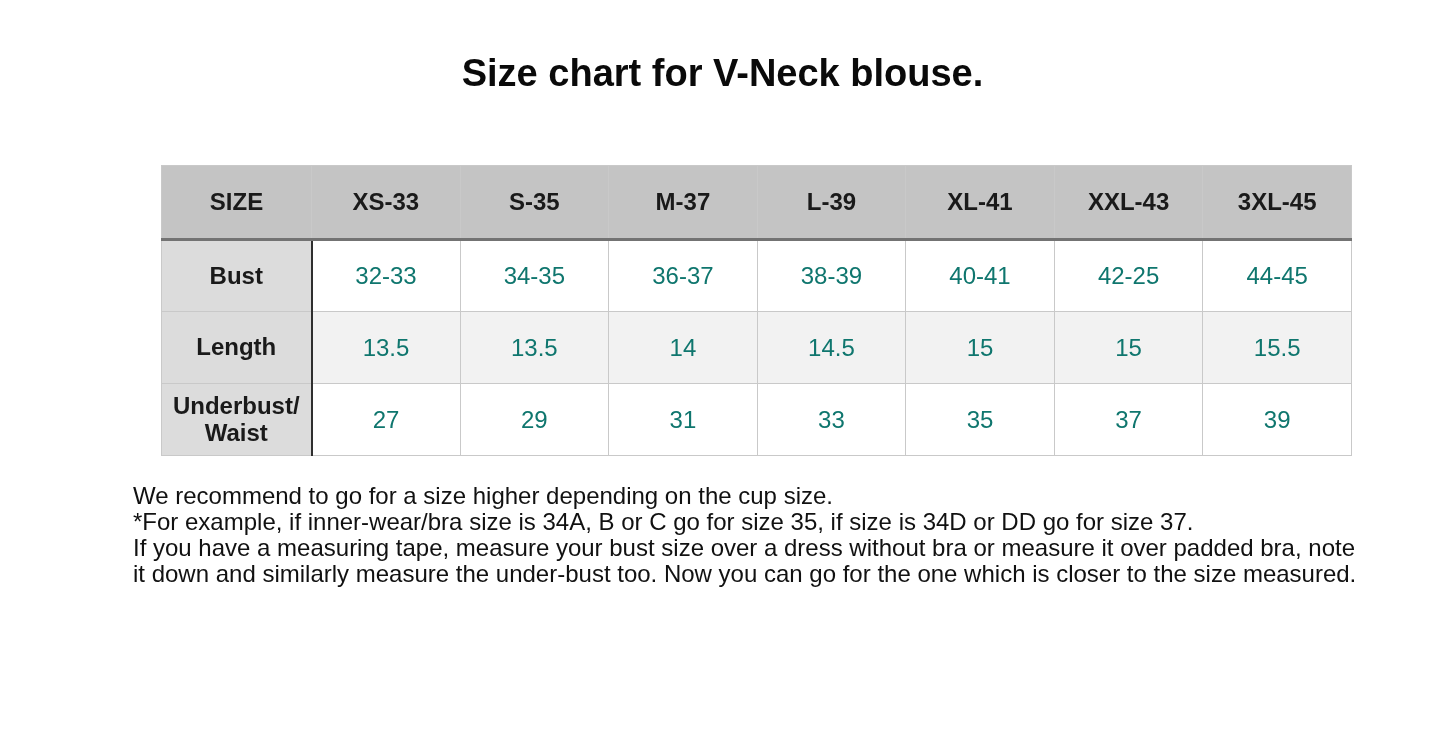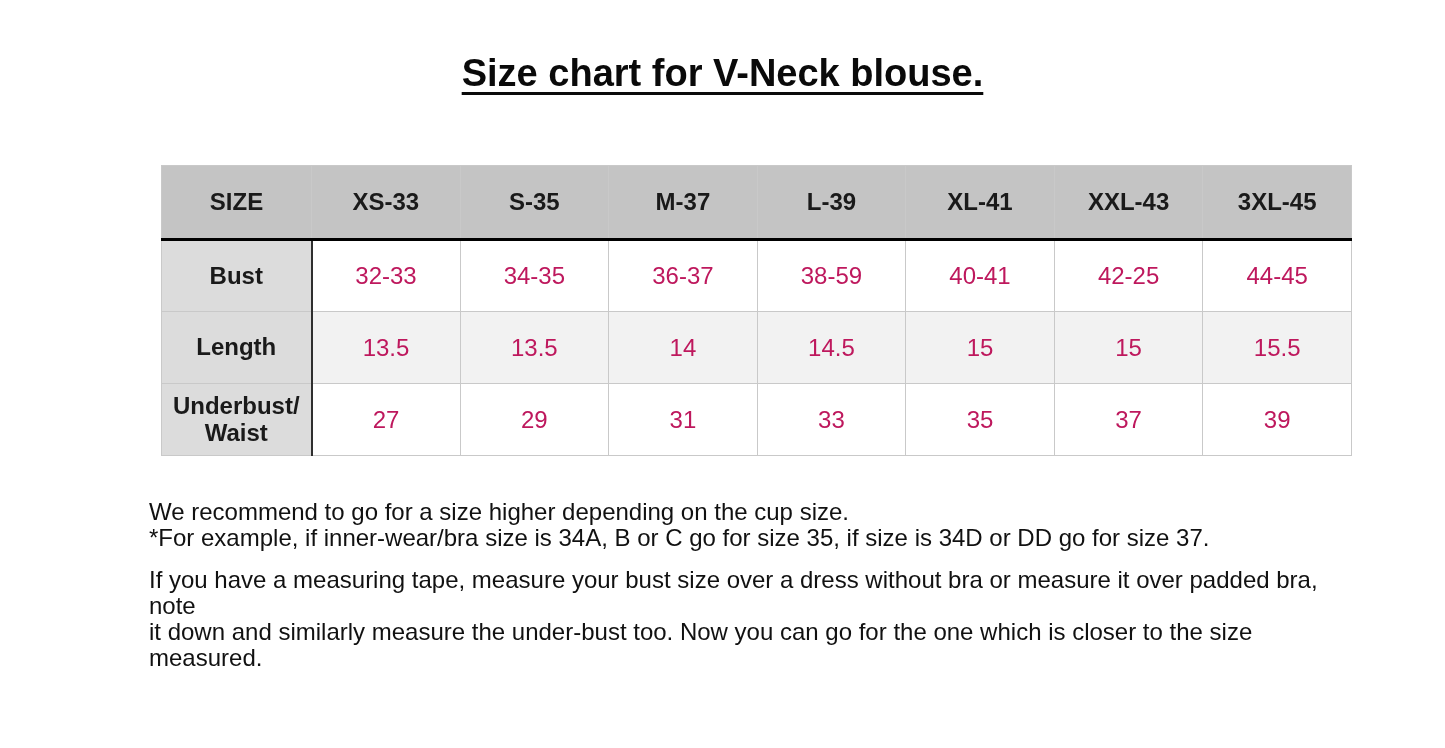--- a/index.html
+++ b/index.html
@@ -17,21 +17,20 @@
   .title {
     position: absolute;
     top: 52px;
     left: 0;
     width: 100%;
     margin: 0;
     text-align: center;
     font-size: 38px;
     font-weight: bold;
     letter-spacing: 0px;
-    text-decoration: underline;
     text-decoration-thickness: 3px;
     text-underline-offset: 6px;
     color: #0a0a0a;
   }
 
   table.size-table {
     position: absolute;
     left: 161px;
     top: 165px;
     width: 1191px;
@@ -43,45 +42,45 @@
   table.size-table th, table.size-table td {
     border: 1px solid #c9c9c9;
     text-align: center;
     vertical-align: middle;
     padding: 0;
   }
   table.size-table thead th {
     background: #c4c4c4;
     height: 72px;
     font-weight: bold;
-    border-bottom: 3px solid #000000;
+    border-bottom: 3px solid #737373;
     color: #1a1a1a;
   }
   table.size-table tbody tr { height: 72px; }
   table.size-table tbody th.rowlabel {
     background: #dcdcdc;
     font-weight: bold;
     border-right: 2px solid #2f2f2f;
     line-height: 1.1;
     color: #1a1a1a;
     padding: 0 6px;
   }
   table.size-table tbody tr.stripe td { background: #f2f2f2; }
-  table.size-table tbody td { background: #ffffff; color: #be185d; }
+  table.size-table tbody td { background: #ffffff; color: #0f766e; }
 
   .notes {
     position: absolute;
     left: 133px;
     top: 483px;
     width: 1225px;
     font-size: 24px;
     line-height: 26px;
     color: #111111;
   }
-  .notes p { margin: 16px; }
+  .notes p { margin: 0; }
   .notes .line { display: block; }
   .para-2 { margin-top: 25px; }
   .para-note { margin-top: 28px; }
   .para-note b { font-weight: bold; }
 </style>
 </head>
 <body>
 
 <div class="page">
 
@@ -103,21 +102,21 @@
         <th>XXL-43</th>
         <th>3XL-45</th>
       </tr>
     </thead>
     <tbody>
       <tr>
         <th class="rowlabel">Bust</th>
         <td>32-33</td>
         <td>34-35</td>
         <td>36-37</td>
-        <td>38-59</td>
+        <td>38-39</td>
         <td>40-41</td>
         <td>42-25</td>
         <td>44-45</td>
       </tr>
       <tr class="stripe">
         <th class="rowlabel">Length</th>
         <td>13.5</td>
         <td>13.5</td>
         <td>14</td>
         <td>14.5</td>

